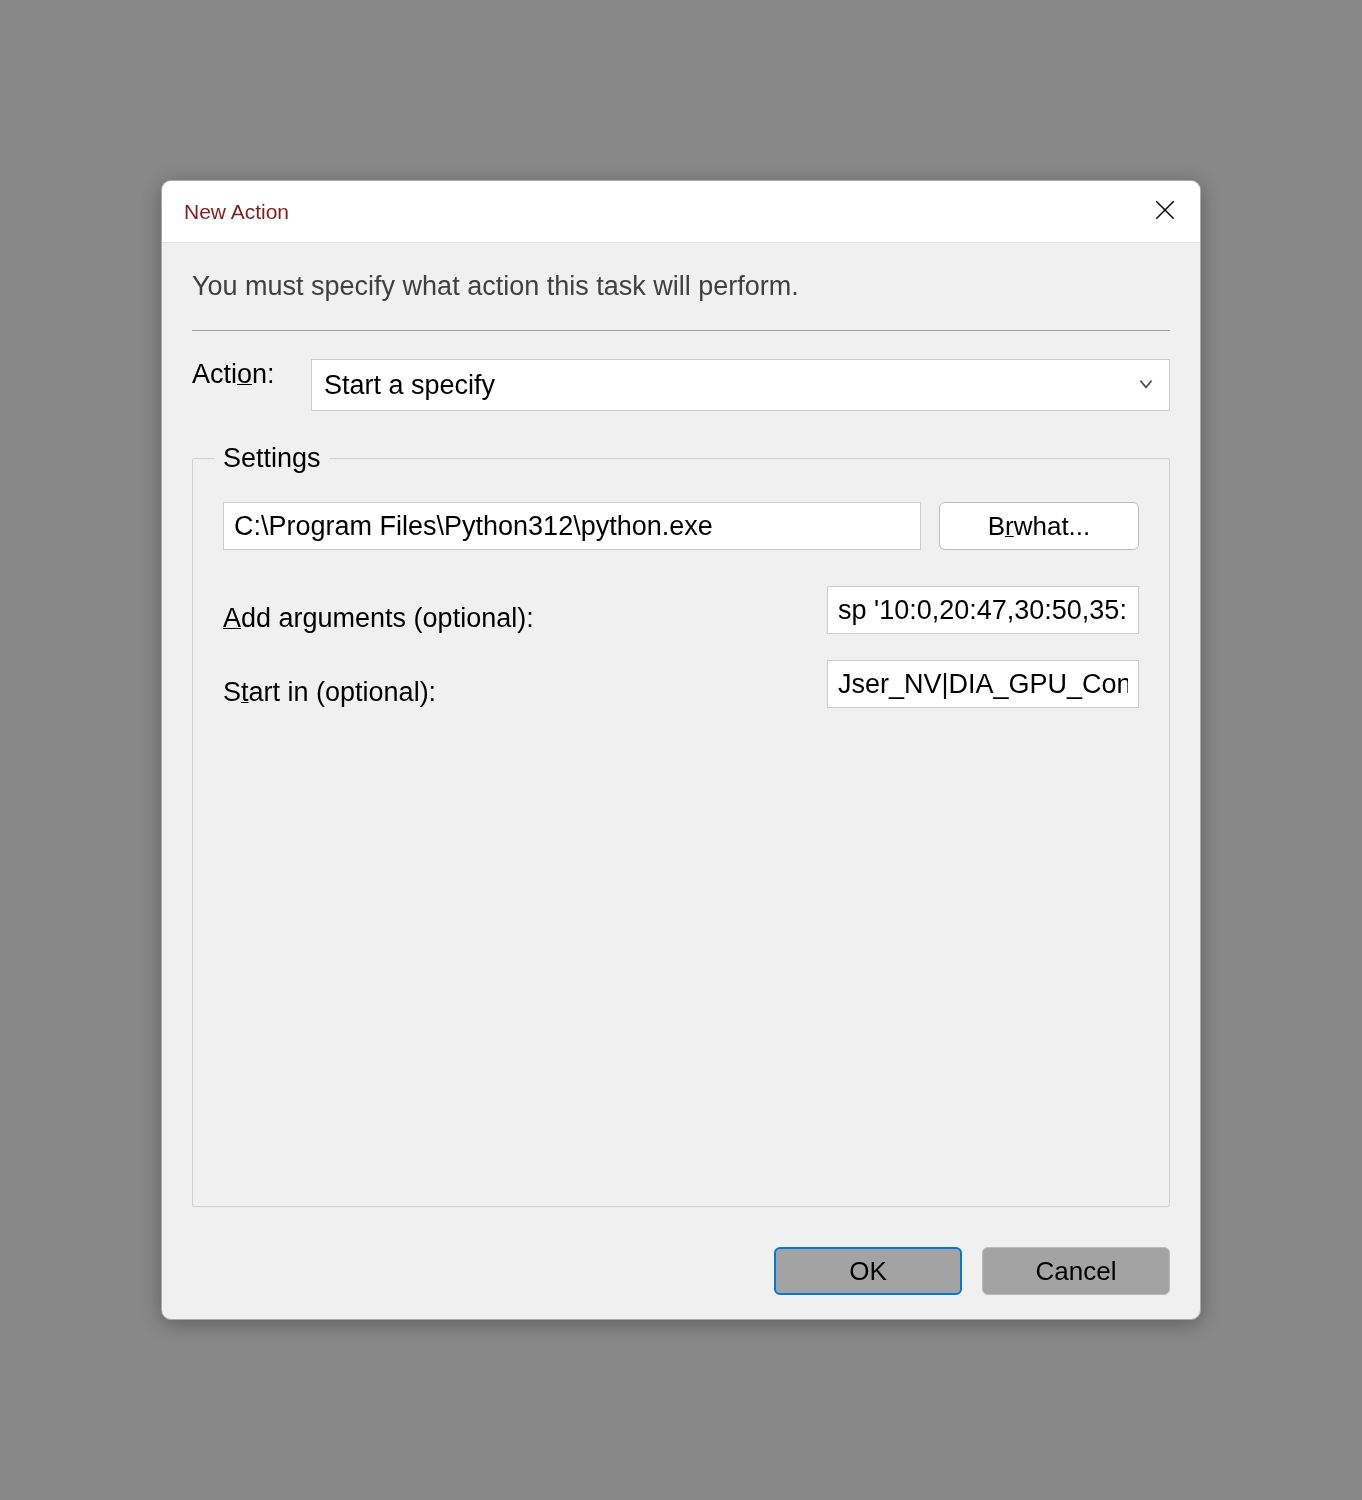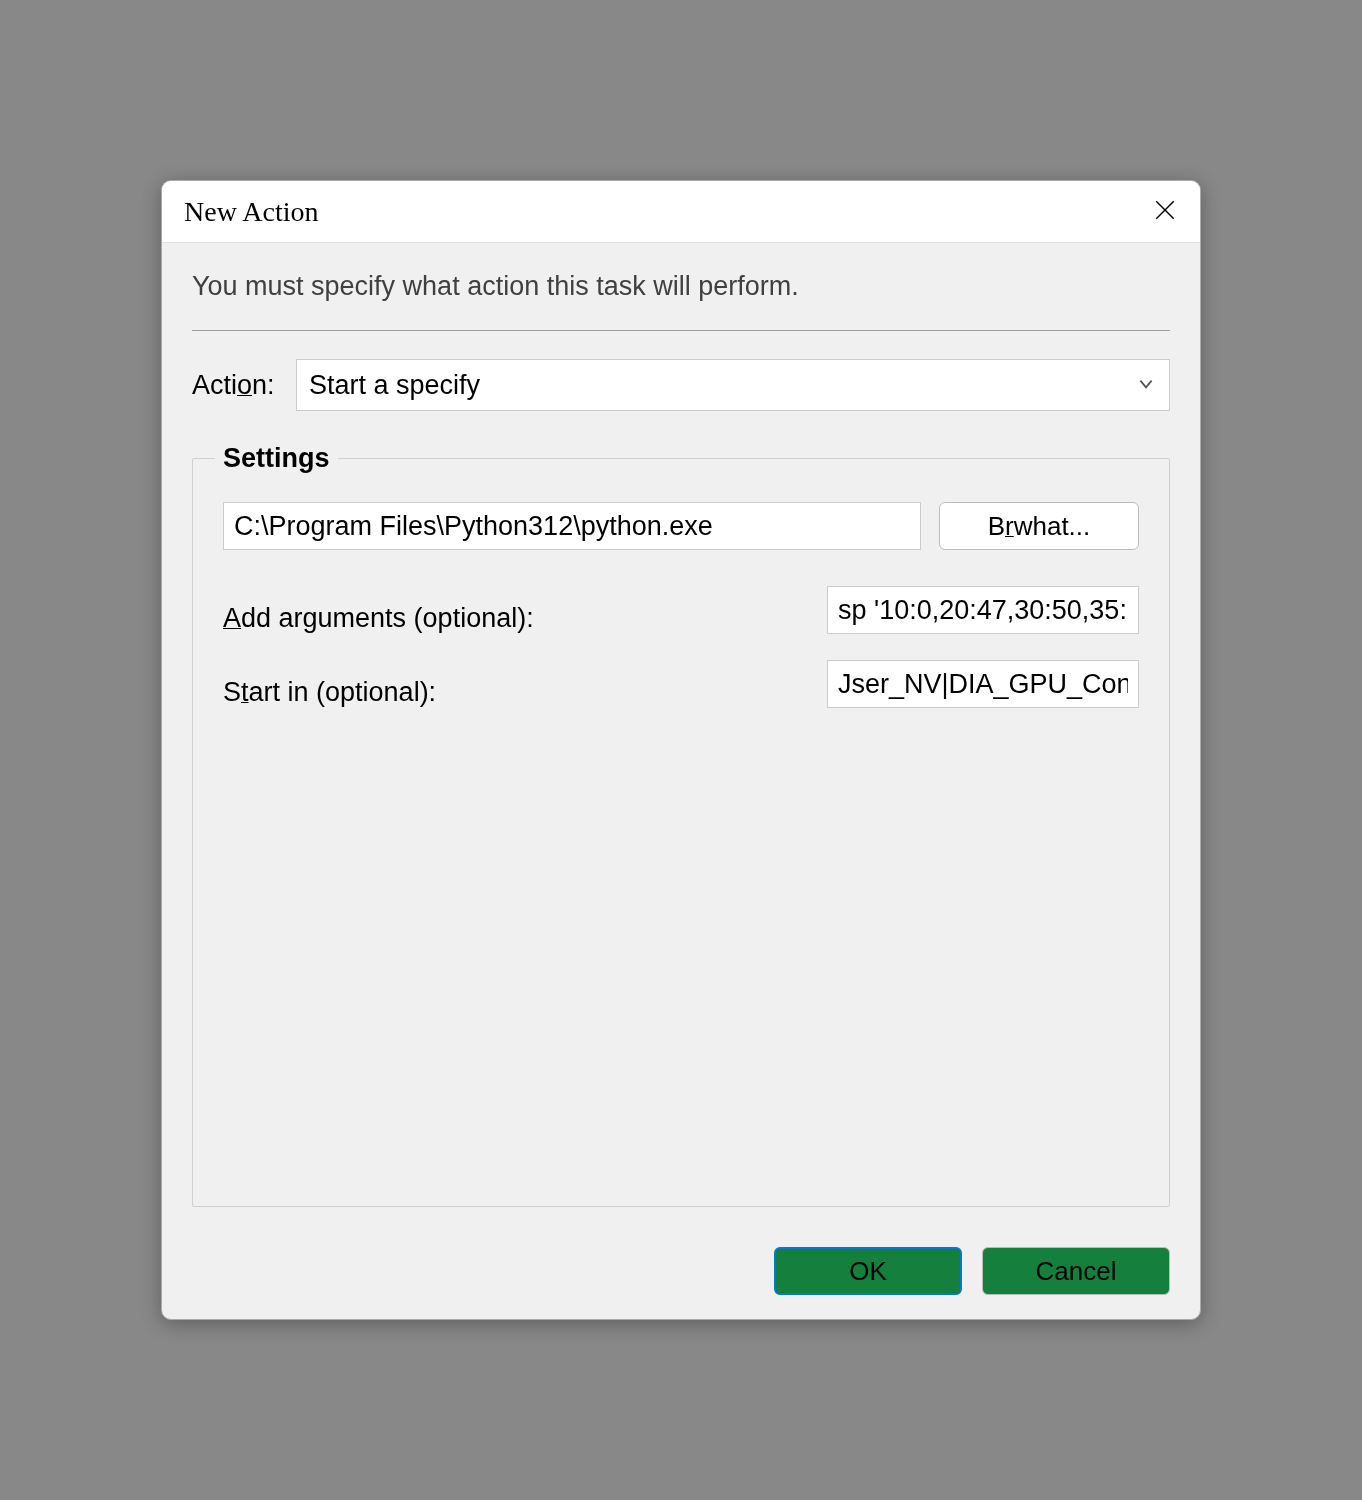--- a/index.html
+++ b/index.html
@@ -31,23 +31,22 @@
       background: #ffffff;
       height: 62px;
       display: flex;
       align-items: center;
       justify-content: space-between;
       padding-left: 22px;
       padding-right: 12px;
       border-bottom: 1px solid #e0e0e0;
     }
     .title-text {
-      font-size: 28px;
-      color: #000000;
-      font-family: Liberation Serif, serif;
+      font-size: 21px;
+      color: #7f1d1d;
     }
     .close-btn {
       width: 46px;
       height: 46px;
       display: flex;
       align-items: center;
       justify-content: center;
       background: transparent;
       border: none;
       cursor: pointer;
@@ -69,22 +68,21 @@
       color: #404040;
       margin-bottom: 28px;
     }
     .hr {
       border: none;
       border-top: 1px solid #a0a0a0;
       margin-bottom: 28px;
     }
     .action-row {
       display: flex;
-      align-items: center;
-      gap: 0;
+      gap: 15px;
       margin-bottom: 32px;
     }
     .action-label {
       font-size: 27px;
       color: #000;
       min-width: 104px;
     }
     .dropdown {
       flex: 1;
       height: 52px;
@@ -110,21 +108,20 @@
       flex: 1;
       display: flex;
       flex-direction: column;
       gap: 26px;
       position: relative;
     }
     fieldset.settings legend {
       font-size: 27px;
       padding: 0 8px;
       margin-left: -8px;
-      font-weight: bold;
     }
     .field-row {
       display: flex;
       align-items: flex-end;
       justify-content: space-between;
     }
     .field-label {
       font-size: 27px;
     }
     .program-row {
@@ -175,21 +172,21 @@
       gap: 20px;
       padding: 20px 30px 24px 30px;
     }
     .button-row button {
       width: 188px;
       height: 48px;
       font-size: 26px;
       font-family: inherit;
       border-radius: 6px;
       cursor: pointer;
-      background: #15803d;
+      background: #a3a3a3;
     }
     .ok-btn {
       border: 2px solid #0078d4;
     }
     .cancel-btn {
       border: 1px solid #bbbbbb;
     }
     .access {
       text-decoration: underline;
       text-decoration-thickness: 1px;

